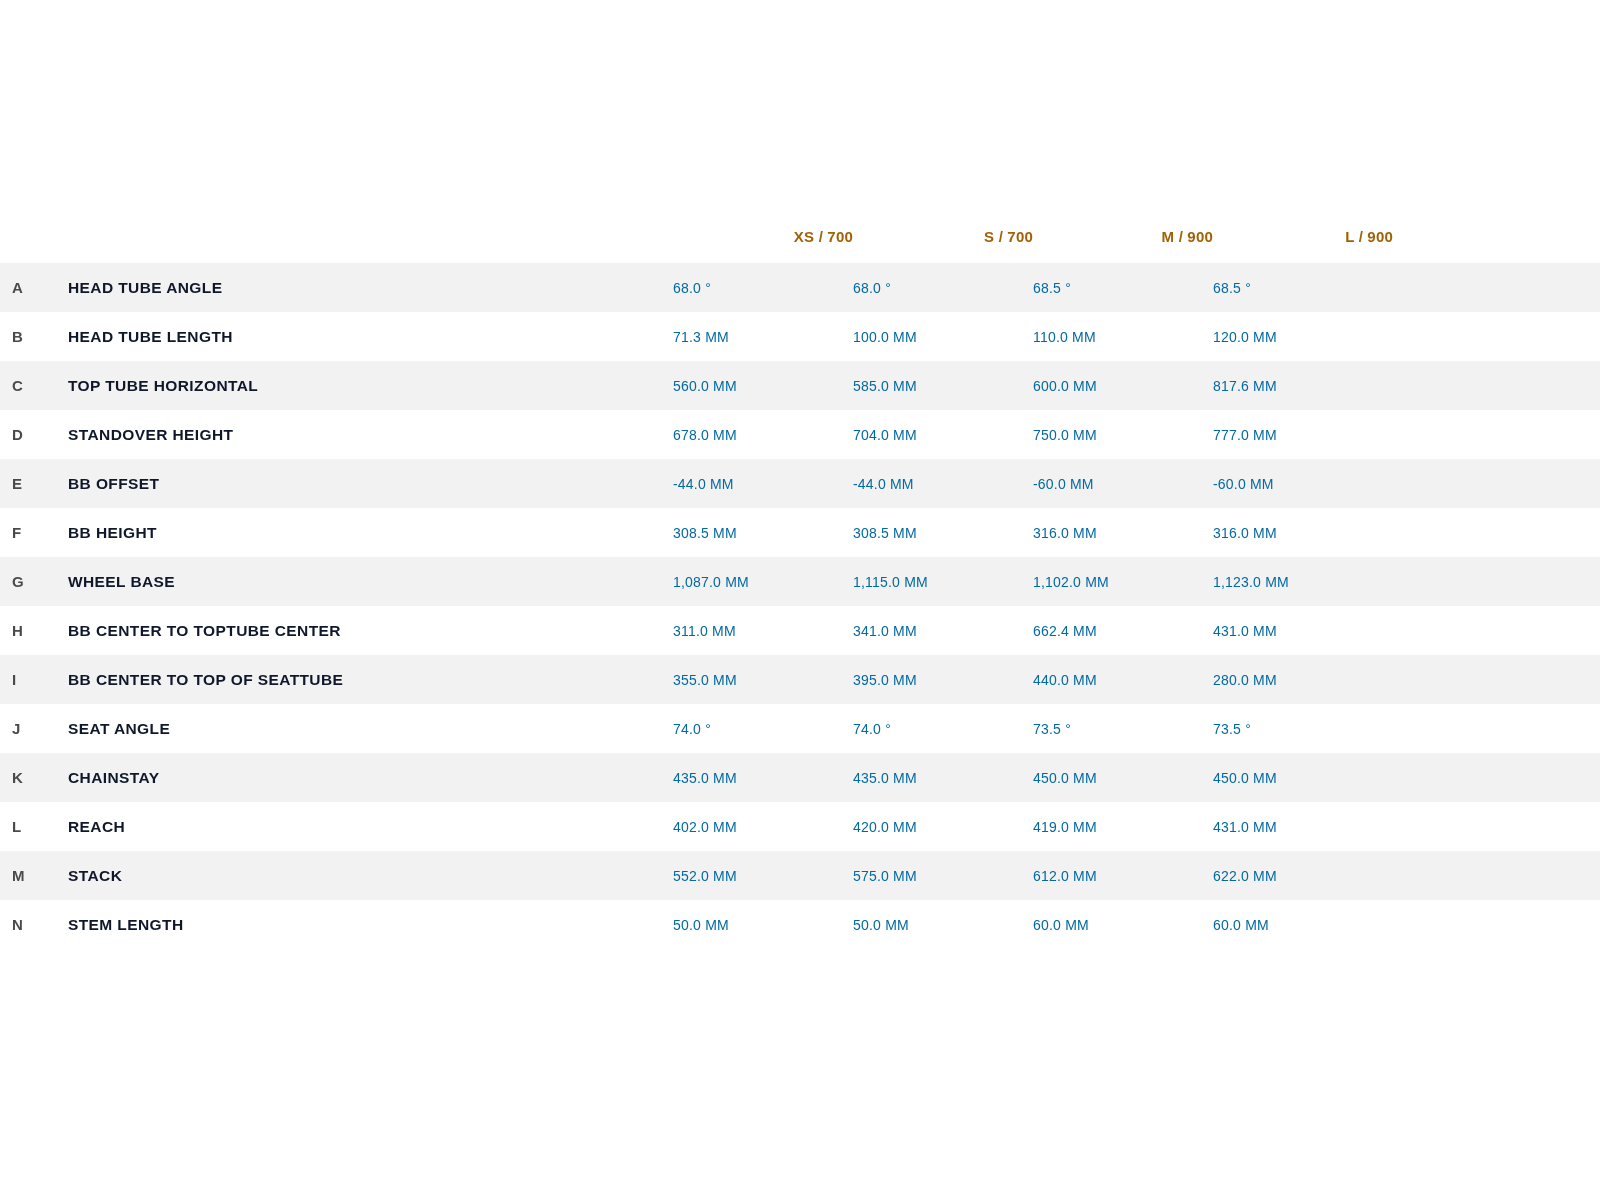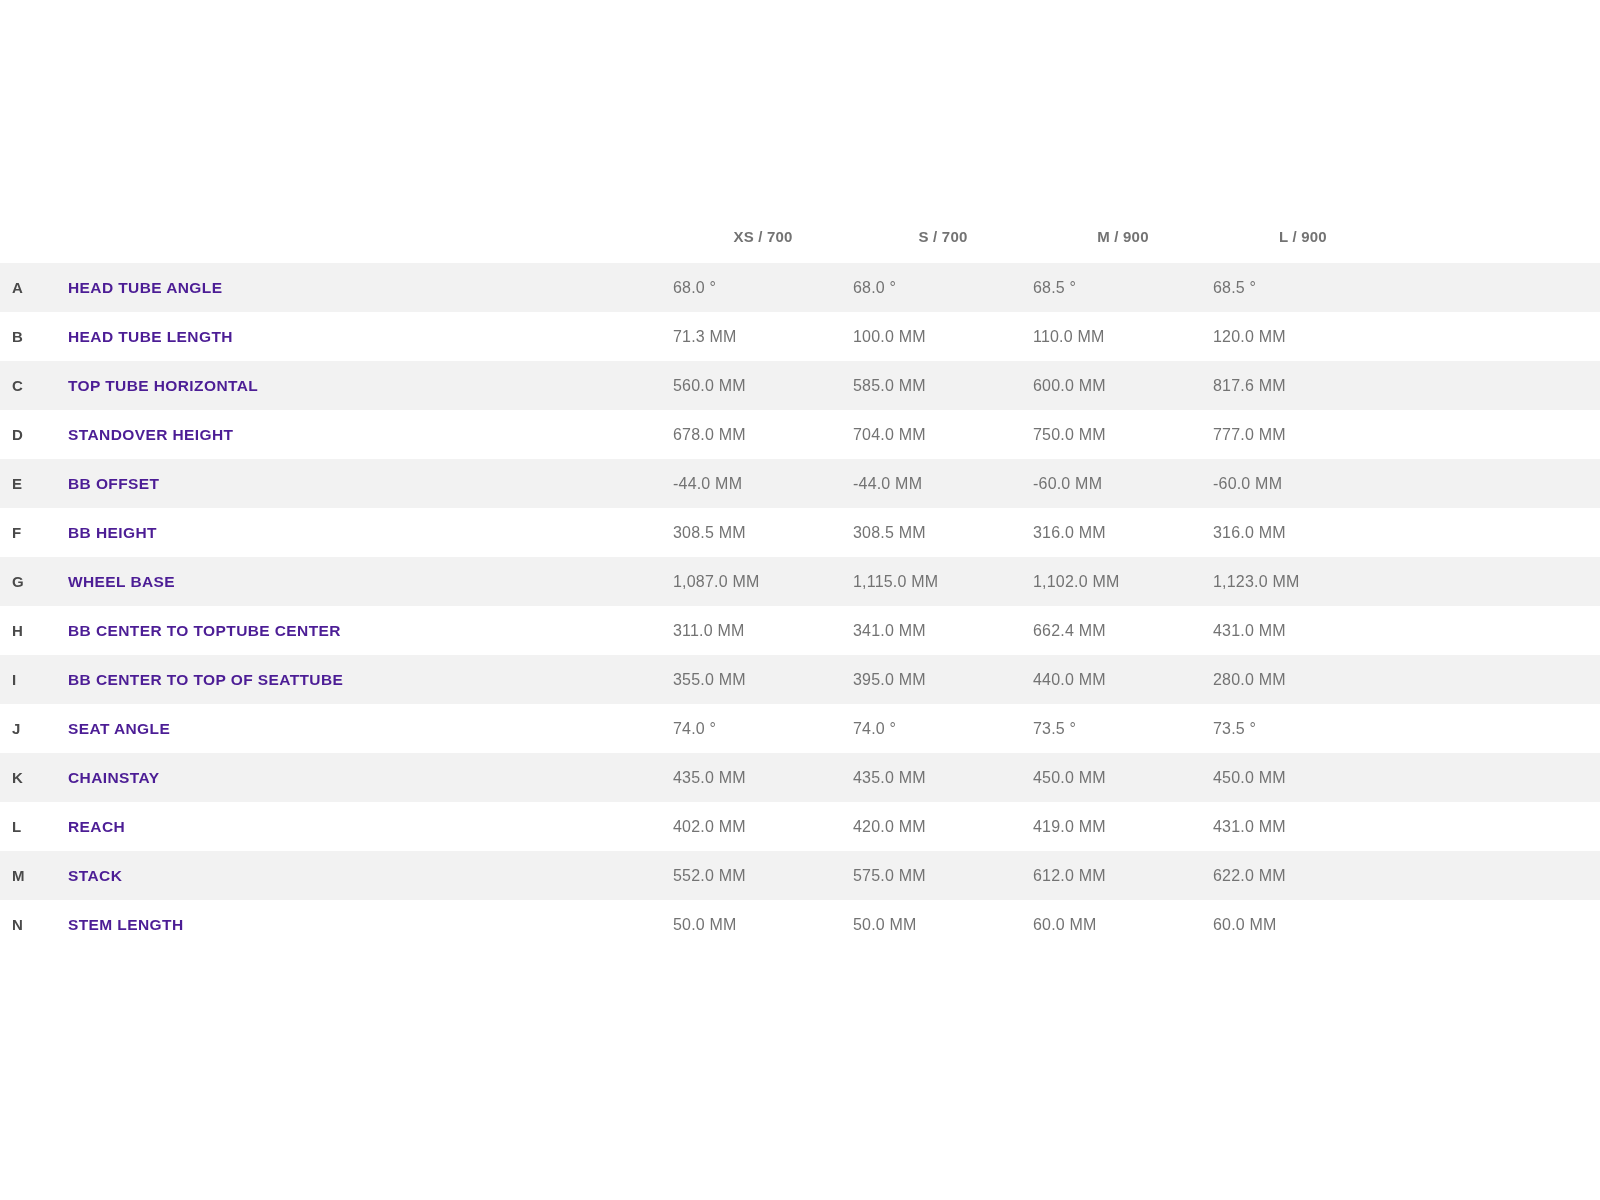--- a/index.html
+++ b/index.html
@@ -30,24 +30,24 @@
     border-collapse: collapse;
     width: 1600px;
     table-layout: fixed;
   }
   table.geo-table col.c-letter { width: 68px; }
   table.geo-table col.c-name   { width: 605px; }
   table.geo-table col.c-size   { width: 180px; }
   table.geo-table col.c-pad    { width: 287px; }
 
   thead th {
-    text-align: center;
+    text-align: right;
     font-size: 15px;
     font-weight: bold;
-    color: #737373;
+    color: #a16207;
     padding: 0 0 18px 0;
     letter-spacing: 0.2px;
     background: #ffffff;
   }
   thead th.h-letter, thead th.h-name, thead th.h-pad {
     font-weight: bold;
   }
   tbody tr { height: 49px; }
   tbody tr.odd  { background: #f2f2f2; }
   tbody tr.even { background: #ffffff; }
@@ -59,27 +59,27 @@
   td.letter {
     font-size: 15px;
     font-weight: bold;
     color: #4a4a4a;
     padding-left: 12px;
     letter-spacing: 0.3px;
   }
   td.name {
     font-size: 15.5px;
     font-weight: bold;
-    color: #4c1d95;
+    color: #0f172a;
     letter-spacing: 0.4px;
   }
   td.val {
-    font-size: 16px;
+    font-size: 14px;
     font-weight: normal;
-    color: #737373;
+    color: #0369a1;
     letter-spacing: 0.2px;
   }
   td.pad { }
 </style>
 </head>
 <body>
 
 <div class="page">
   <div class="geo-table-wrap">
     <table class="geo-table">

